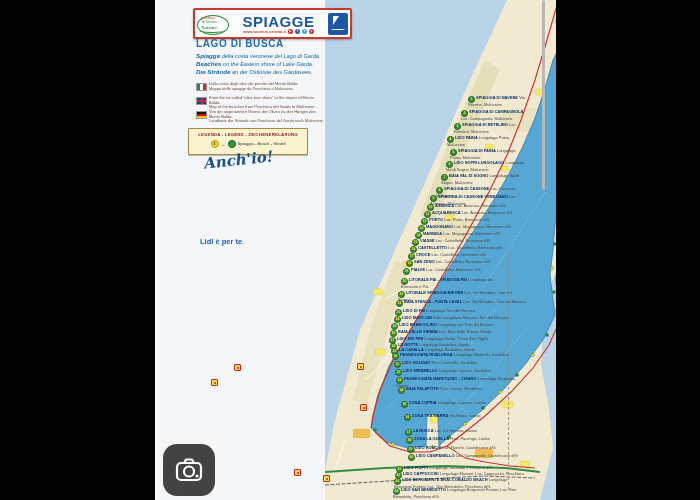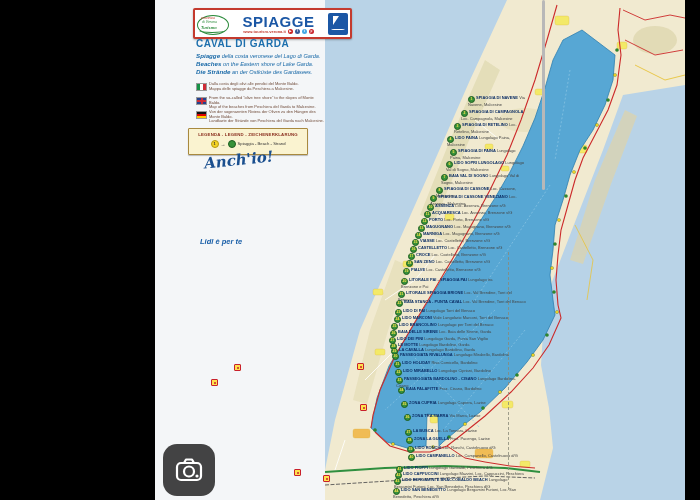--- a/index.html
+++ b/index.html
@@ -1,16 +1,16 @@
 <!DOCTYPE html>
 <html><head>
 <meta charset="utf-8">
 <style>
   html,body{margin:0;padding:0;background:#000;}
-  #stage{position:relative;width:700px;height:500px;background:#000;overflow:hidden;
+  #stage{position:relative;width:556px;height:500px;background:#000;overflow:hidden;
          font-family:"Liberation Sans",sans-serif;}
   .letterbox{position:absolute;top:0;height:500px;background:#000;}
   #photo{position:absolute;left:155px;top:0;width:390px;height:500px;background:#f4f6f8;}
   #map{position:absolute;left:170px;top:0;width:360px;height:500px;background:#b9d3e7;overflow:hidden;}
   #map svg{position:absolute;left:0;top:0;}
   
   .abs{position:absolute;}
   #banner{left:193px;top:8px;width:155px;height:27px;background:#fff;border:2px solid #c43a2e;
           border-radius:2px;display:flex;align-items:center;box-shadow:0 1px 2px rgba(0,0,0,.3);}
   #prov-logo{width:32px;height:20px;margin-left:2px;position:relative;flex:0 0 auto;}
@@ -47,21 +47,21 @@
   #legend-row{display:flex;align-items:center;justify-content:center;gap:2px;margin-top:2.5px;}
   .lg-num{width:6px;height:6px;border-radius:50%;background:#f5d425;border:.5px solid #b59a10;
           font-size:4px;line-height:6px;font-weight:bold;color:#333;text-align:center;}
   .lg-arrow{font-size:5px;color:#333;}
   .lg-green{width:6px;height:6px;border-radius:50%;background:#37923a;border:.5px solid #1d5e20;
           color:#fff;font-size:3.5px;line-height:6px;text-align:center;}
   #legend-label{font-size:4.2px;color:#333;}
   #anchio{left:204px;top:151px;font-family:"DejaVu Serif",serif;font-style:italic;font-weight:bold;
           font-size:15px;color:#1a4f8f;transform:rotate(-6deg);}
   #lidl-shield{left:197px;top:175px;}
-  #lidl-tag{left:200px;top:237px;font-size:7.5px;font-weight:bold;color:#1a5fa8;font-style:italic;}
+  #lidl-tag{left:200px;top:237px;font-size:7.5px;font-weight:bold;color:#1a5fa8;}
   
   .lakeletter{position:absolute;font-family:"DejaVu Serif",serif;font-style:italic;color:#1f6fae;
           opacity:.8;transform:translate(-50%,-50%);}
   .town{position:absolute;transform:translate(-50%,-50%);color:#1c1c1c;font-weight:bold;white-space:nowrap;
         text-shadow:0 0 1px #fff,0 0 2px #fff;}
   .t-lg{font-size:6px;} .t-md{font-size:5px;} .t-sm{font-size:4.3px;font-weight:bold;color:#333;}
   .beach{position:absolute;font-size:4px;line-height:4.6px;color:#333;}
   .bnum{display:inline-block;width:5px;height:5px;border-radius:50%;background:#37923a;border:.5px solid #1d5e20;
         color:#ffe14c;font-size:3.4px;line-height:5px;text-align:center;font-weight:bold;margin-right:1px;vertical-align:top;}
   .bname{font-weight:bold;color:#0d2f66;}
@@ -276,21 +276,21 @@
         <span class="soc" style="background:#45a9e5">t</span>
         <span class="soc" style="background:#c8232c">p</span>
       </div>
     </div>
     <div id="sail-logo">
       <div class="sail"></div>
       <div class="wave"></div>
     </div>
   </div>
 
-  <div class="abs" id="lago-title">CAVAL DI GARDA</div>
+  <div class="abs" id="lago-title">LAGO DI BUSCA</div>
   <div class="abs introline" style="top:52px;"><b>Spiagge</b><span> della costa veronese del Lago di Garda.</span></div>
   <div class="abs introline" style="top:60px;"><b>Beaches</b><span> on the Eastern shore of Lake Garda.</span></div>
   <div class="abs introline" style="top:68px;"><b>Die Strände</b><span> an der Ostküste des Gardasees.</span></div>
 
   <div class="abs flagnote" style="top:82px;">
     <span class="flag flag-it"></span>
     <span class="fnotetext"><span>Dalla costa degli olivi alle pendici del Monte Baldo.</span><br><span>Mappa delle spiagge da Peschiera a Malcesine.</span></span>
   </div>
   <div class="abs flagnote" style="top:96px;">
     <span class="flag flag-en"></span>

